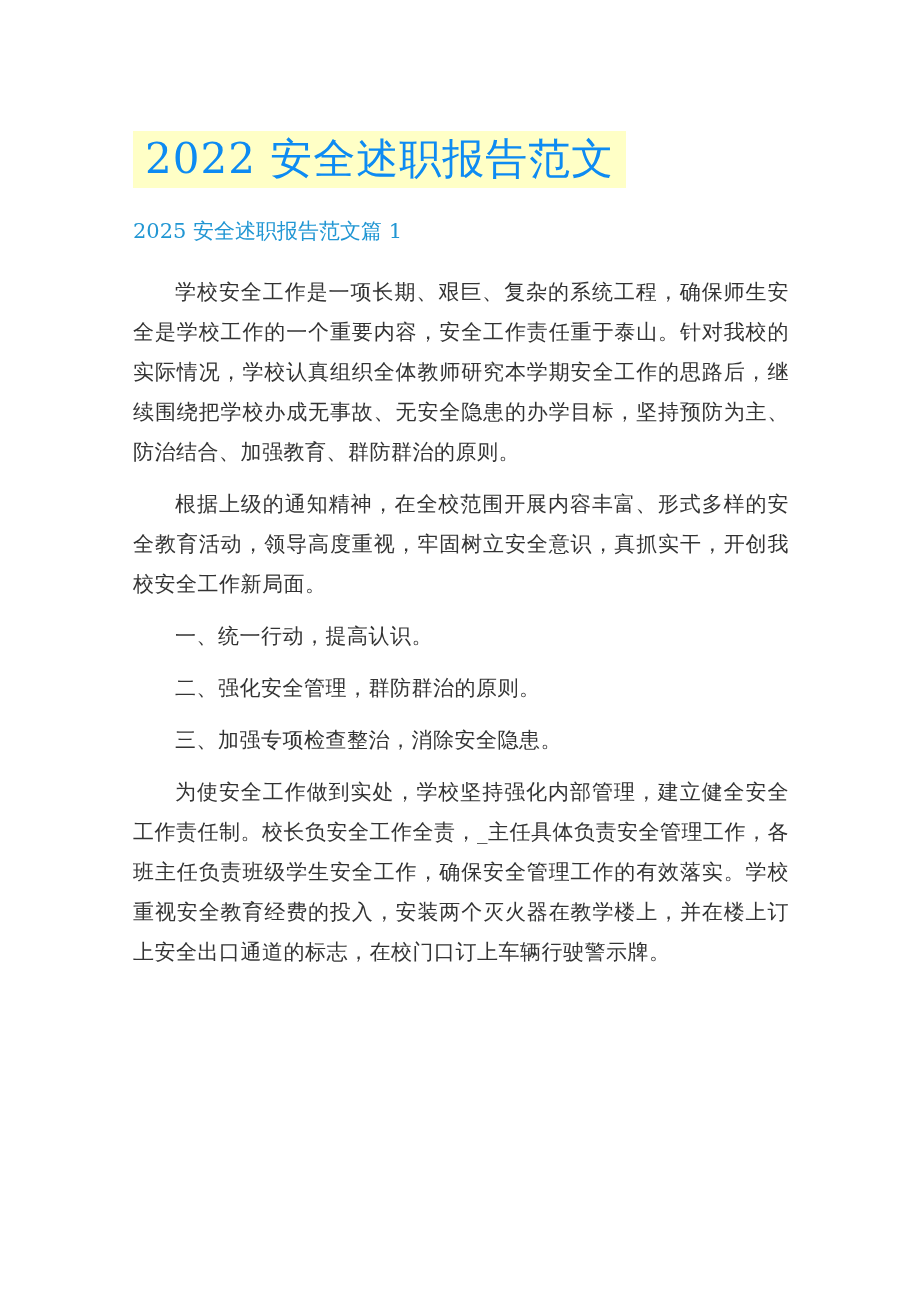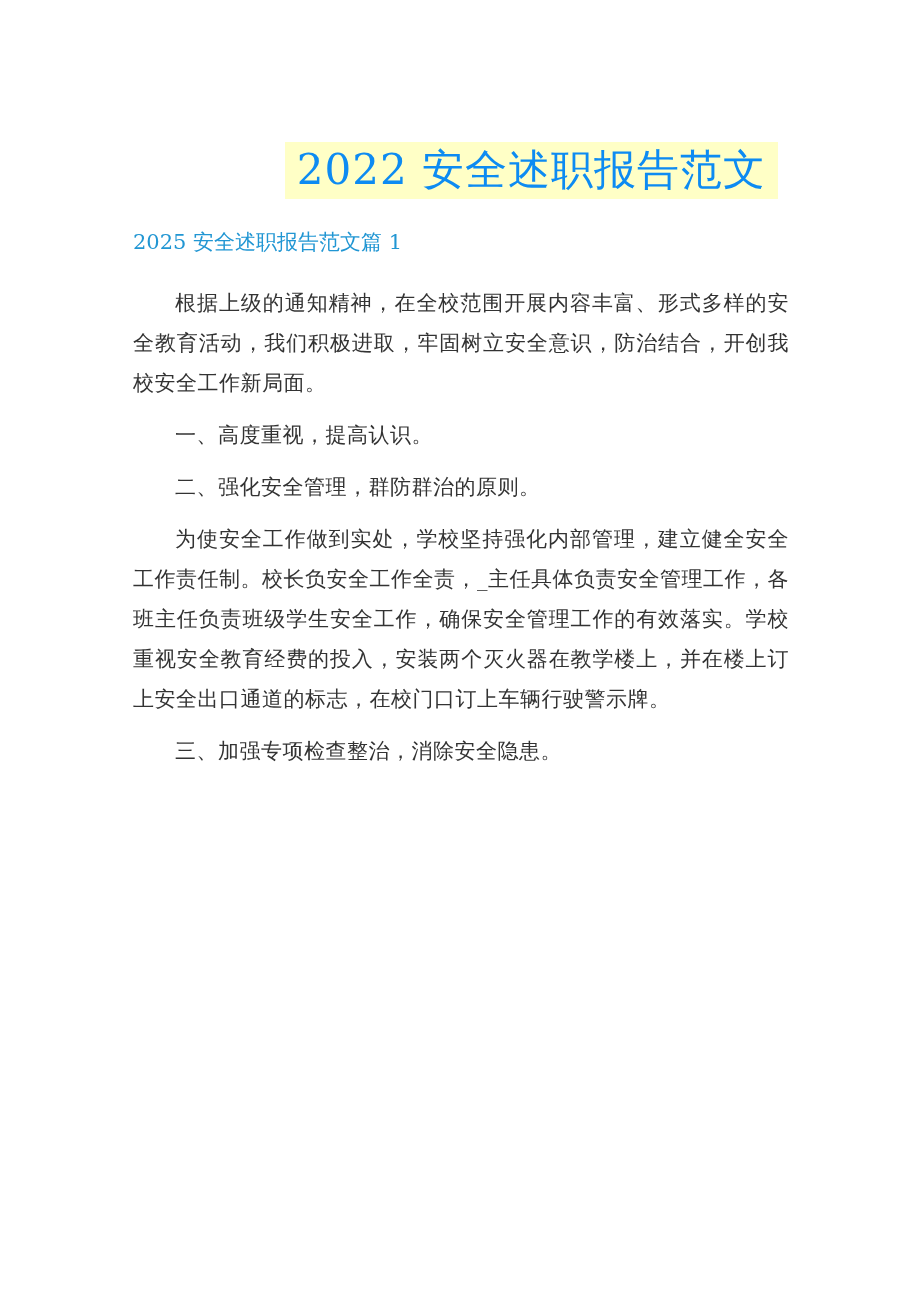--- a/index.html
+++ b/index.html
@@ -13,22 +13,22 @@
     font-family: "DejaVu Serif", "Liberation Serif", serif;
     overflow: hidden;
   }
   .page {
     box-sizing: border-box;
     width: 920px;
     height: 1302px;
     padding: 133px 131px 0 133px;
   }
   h1.doc-title {
-    margin: 11px;
-    text-align: right;
+    margin: 0;
+    text-align: left;
     font-weight: 400;
     font-size: 42px;
     line-height: 52px;
     color: var(--title-text, #0d8bf2);
     letter-spacing: 1px;
   }
   h1.doc-title .hl {
     background: var(--title-highlight, #ffffc6);
     padding: 3px 12px 5px 12px;
   }
@@ -53,19 +53,20 @@
 </style>
 </head>
 <body>
 
 <div class="page">
   <h1 class="doc-title">
     <span class="hl">2022 安全述职报告范文</span>
   </h1>
   <div class="subtitle">2025 安全述职报告范文篇 1</div>
   <div class="content" id="content">
-      <p>根据上级的通知精神，在全校范围开展内容丰富、形式多样的安全教育活动，我们积极进取，牢固树立安全意识，防治结合，开创我校安全工作新局面。</p>
-      <p>一、高度重视，提高认识。</p>
+      <p>学校安全工作是一项长期、艰巨、复杂的系统工程，确保师生安全是学校工作的一个重要内容，安全工作责任重于泰山。针对我校的实际情况，学校认真组织全体教师研究本学期安全工作的思路后，继续围绕把学校办成无事故、无安全隐患的办学目标，坚持预防为主、防治结合、加强教育、群防群治的原则。</p>
+      <p>根据上级的通知精神，在全校范围开展内容丰富、形式多样的安全教育活动，领导高度重视，牢固树立安全意识，真抓实干，开创我校安全工作新局面。</p>
+      <p>一、统一行动，提高认识。</p>
       <p>二、强化安全管理，群防群治的原则。</p>
+      <p>三、加强专项检查整治，消除安全隐患。</p>
       <p>为使安全工作做到实处，学校坚持强化内部管理，建立健全安全工作责任制。校长负安全工作全责，_主任具体负责安全管理工作，各班主任负责班级学生安全工作，确保安全管理工作的有效落实。学校重视安全教育经费的投入，安装两个灭火器在教学楼上，并在楼上订上安全出口通道的标志，在校门口订上车辆行驶警示牌。</p>
-      <p>三、加强专项检查整治，消除安全隐患。</p>
     </div>
 </div>
 
 </body></html>

